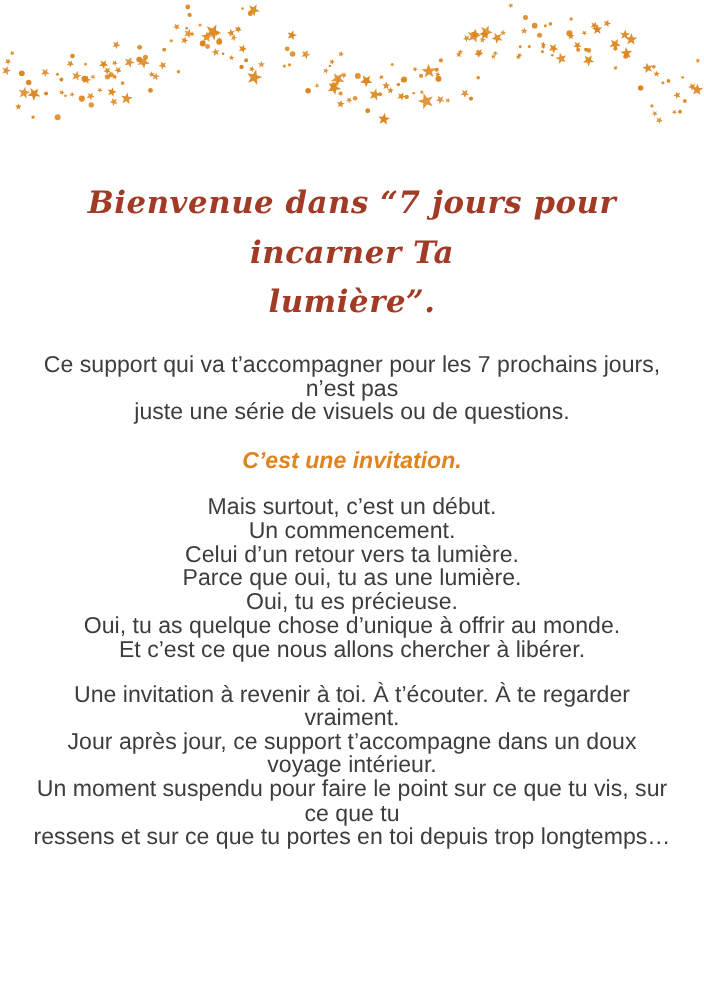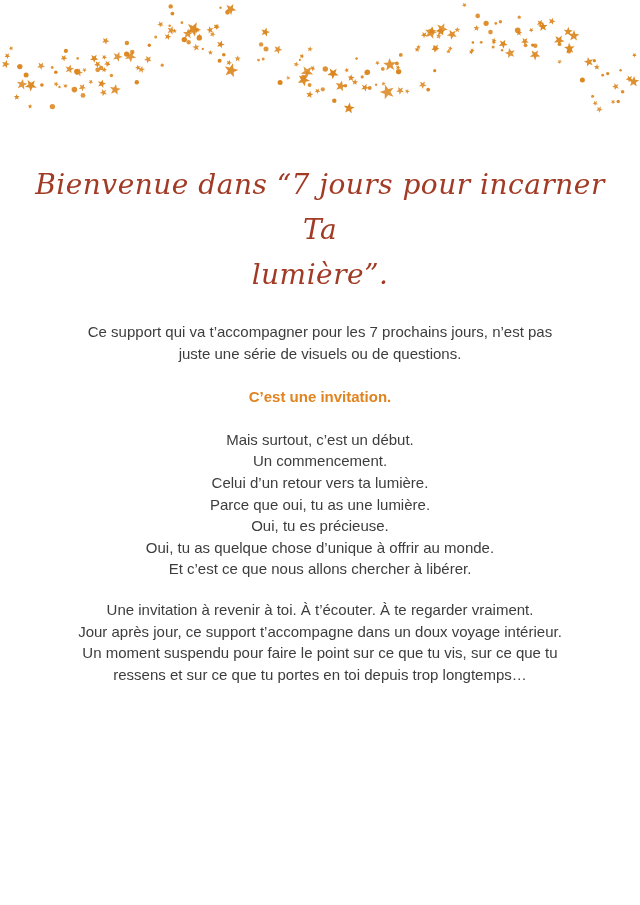--- a/index.html
+++ b/index.html
@@ -27,41 +27,42 @@
   }
   .stars svg { display: block; }
   .content {
     width: 580px;
     margin: 0 auto;
     text-align: center;
   }
   .title {
     font-family: "DejaVu Serif", "Liberation Serif", serif;
     font-style: italic;
-    font-weight: normal;
+    font-weight: bold;
     font-size: 28px;
     line-height: 45px;
     color: var(--title-red, #A23B26);
     margin: 44px auto 24px auto;
     white-space: pre-line;
     letter-spacing: 0.5px;
   }
   .para {
-    font-size: 15px;
+    font-size: 21px;
     line-height: 21.6px;
     margin: 0 auto 19px auto;
     white-space: pre-line;
   }
   .accent {
     color: var(--accent, #E08420);
     font-weight: bold;
   }
   .heading-accent {
     margin-top: 22px;
     margin-bottom: 21px;
+    font-style: italic;
   }
   .block { display: block; }
 </style>
 </head>
 <body>
 
 <div class="page">
 
   <div class="stars">
     <svg id="star-svg" width="640" height="118" viewBox="0 0 640 118" aria-hidden="true">

